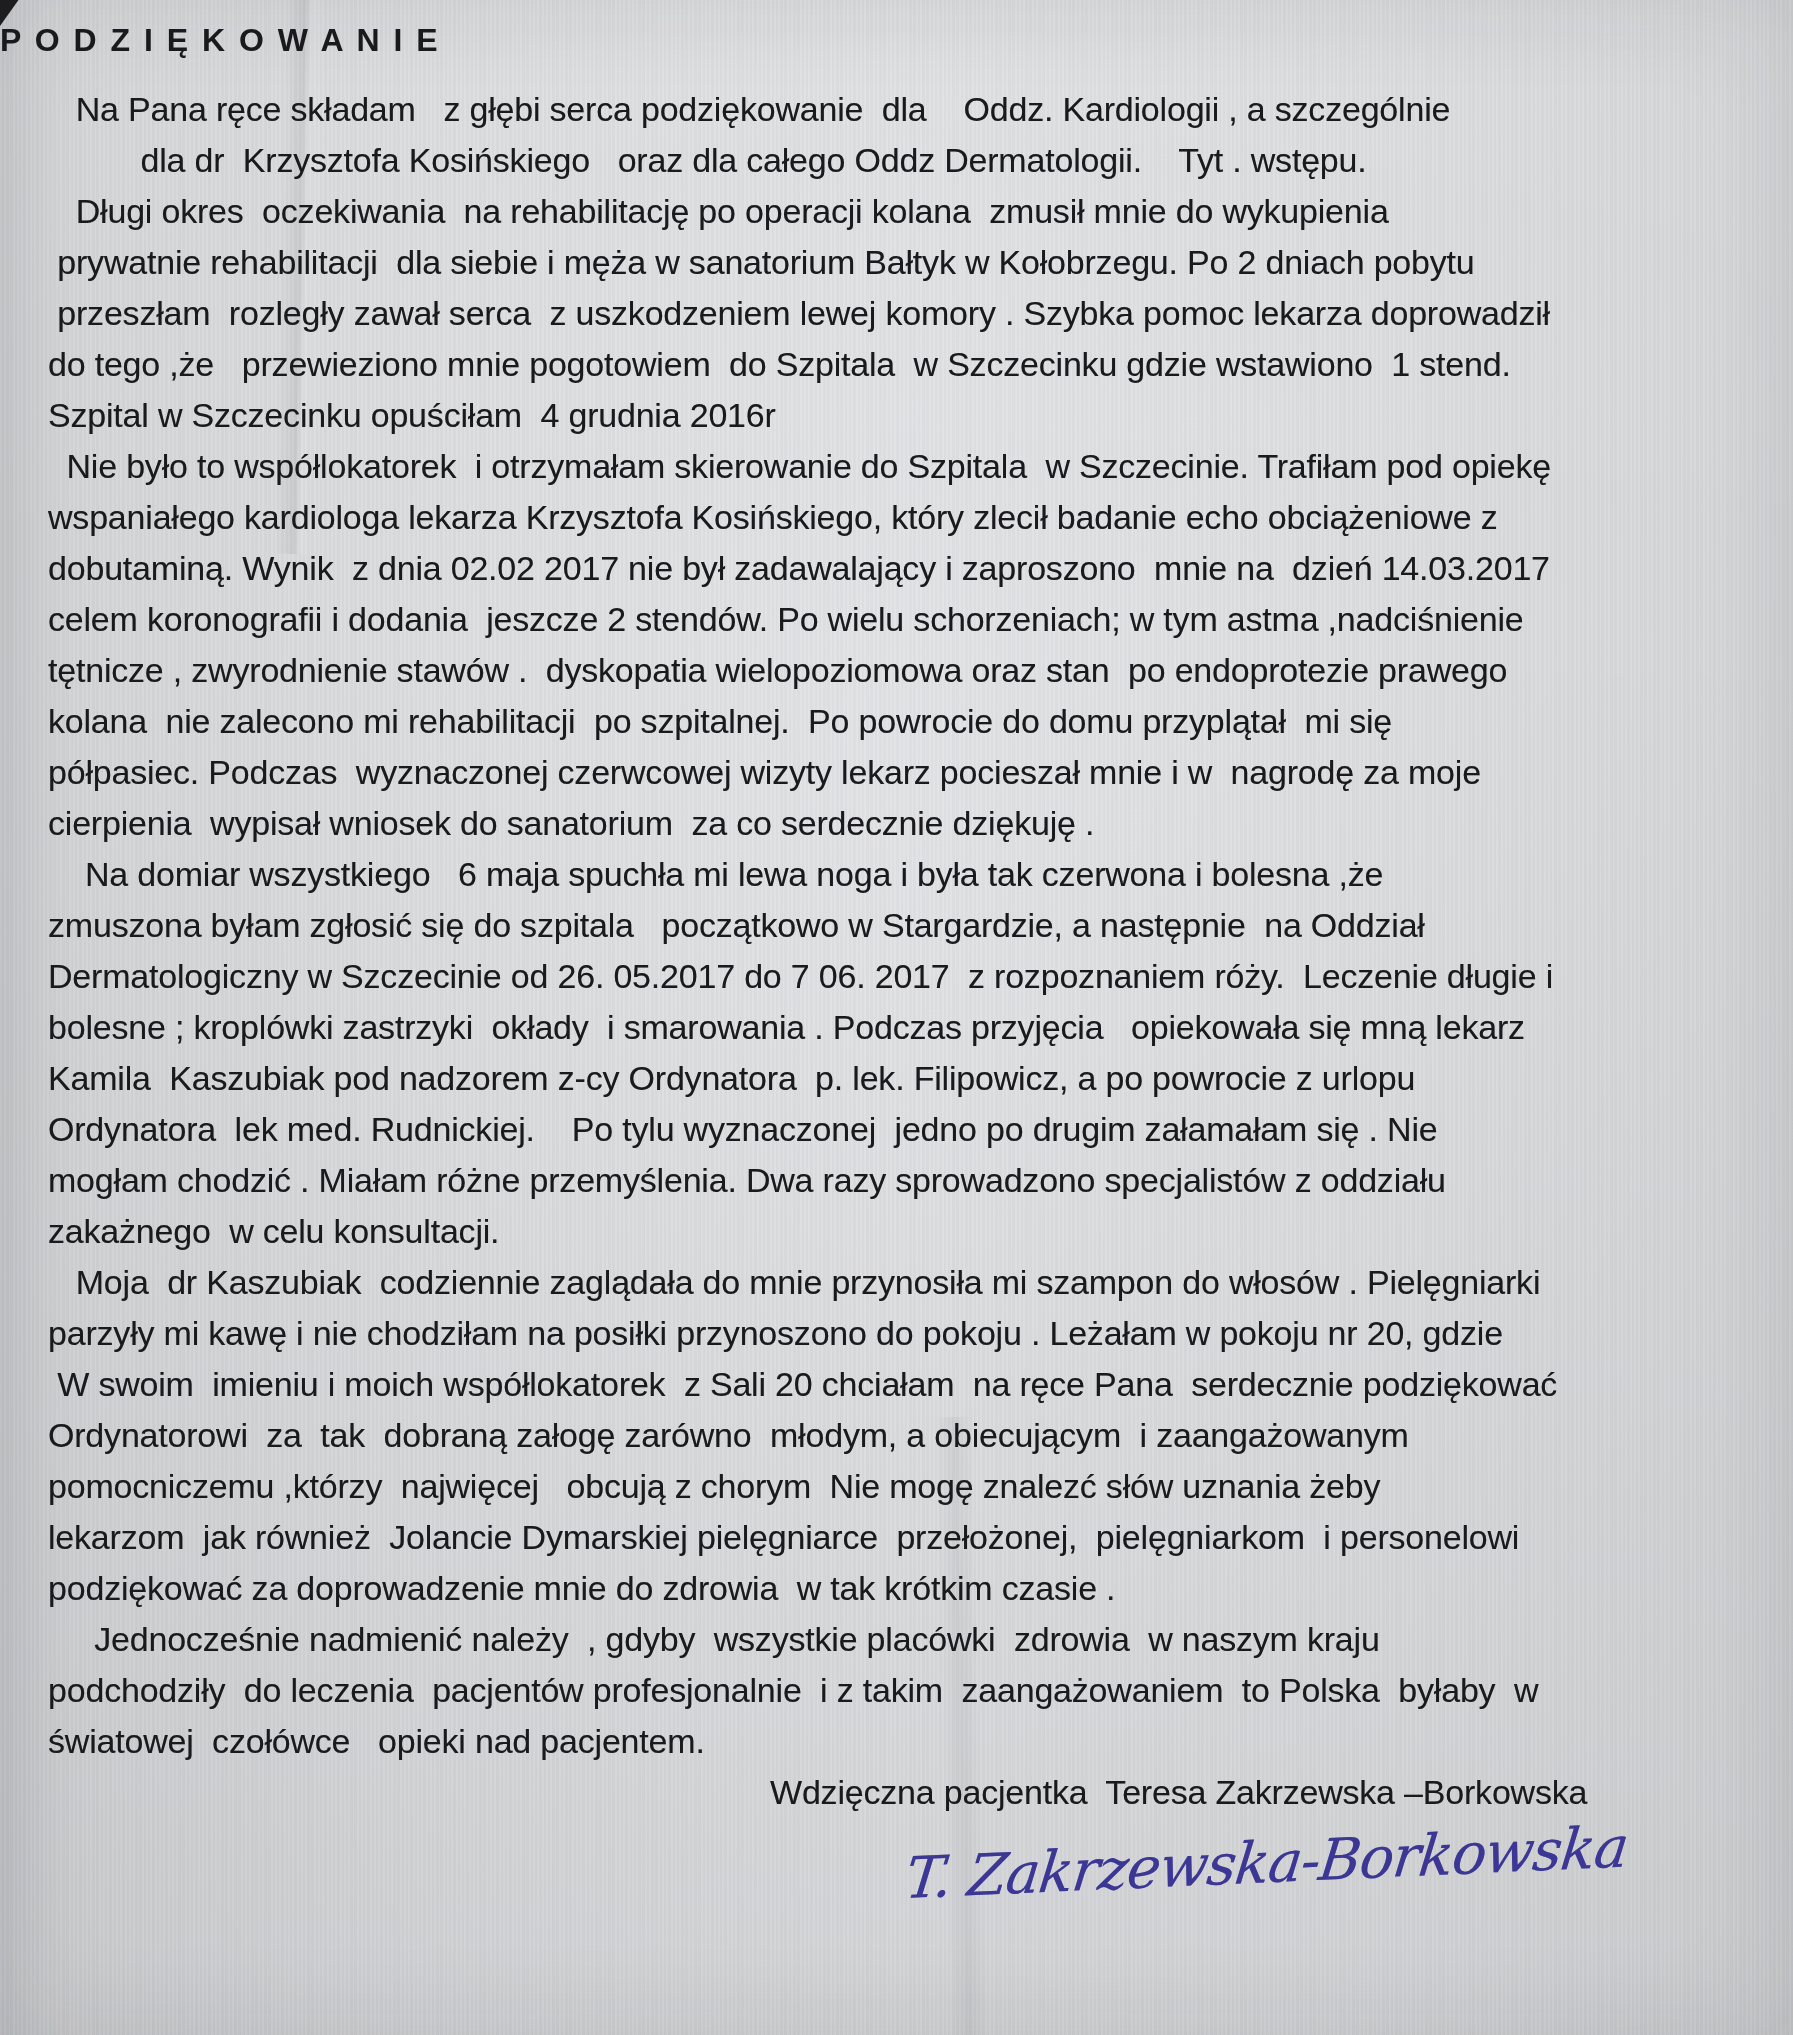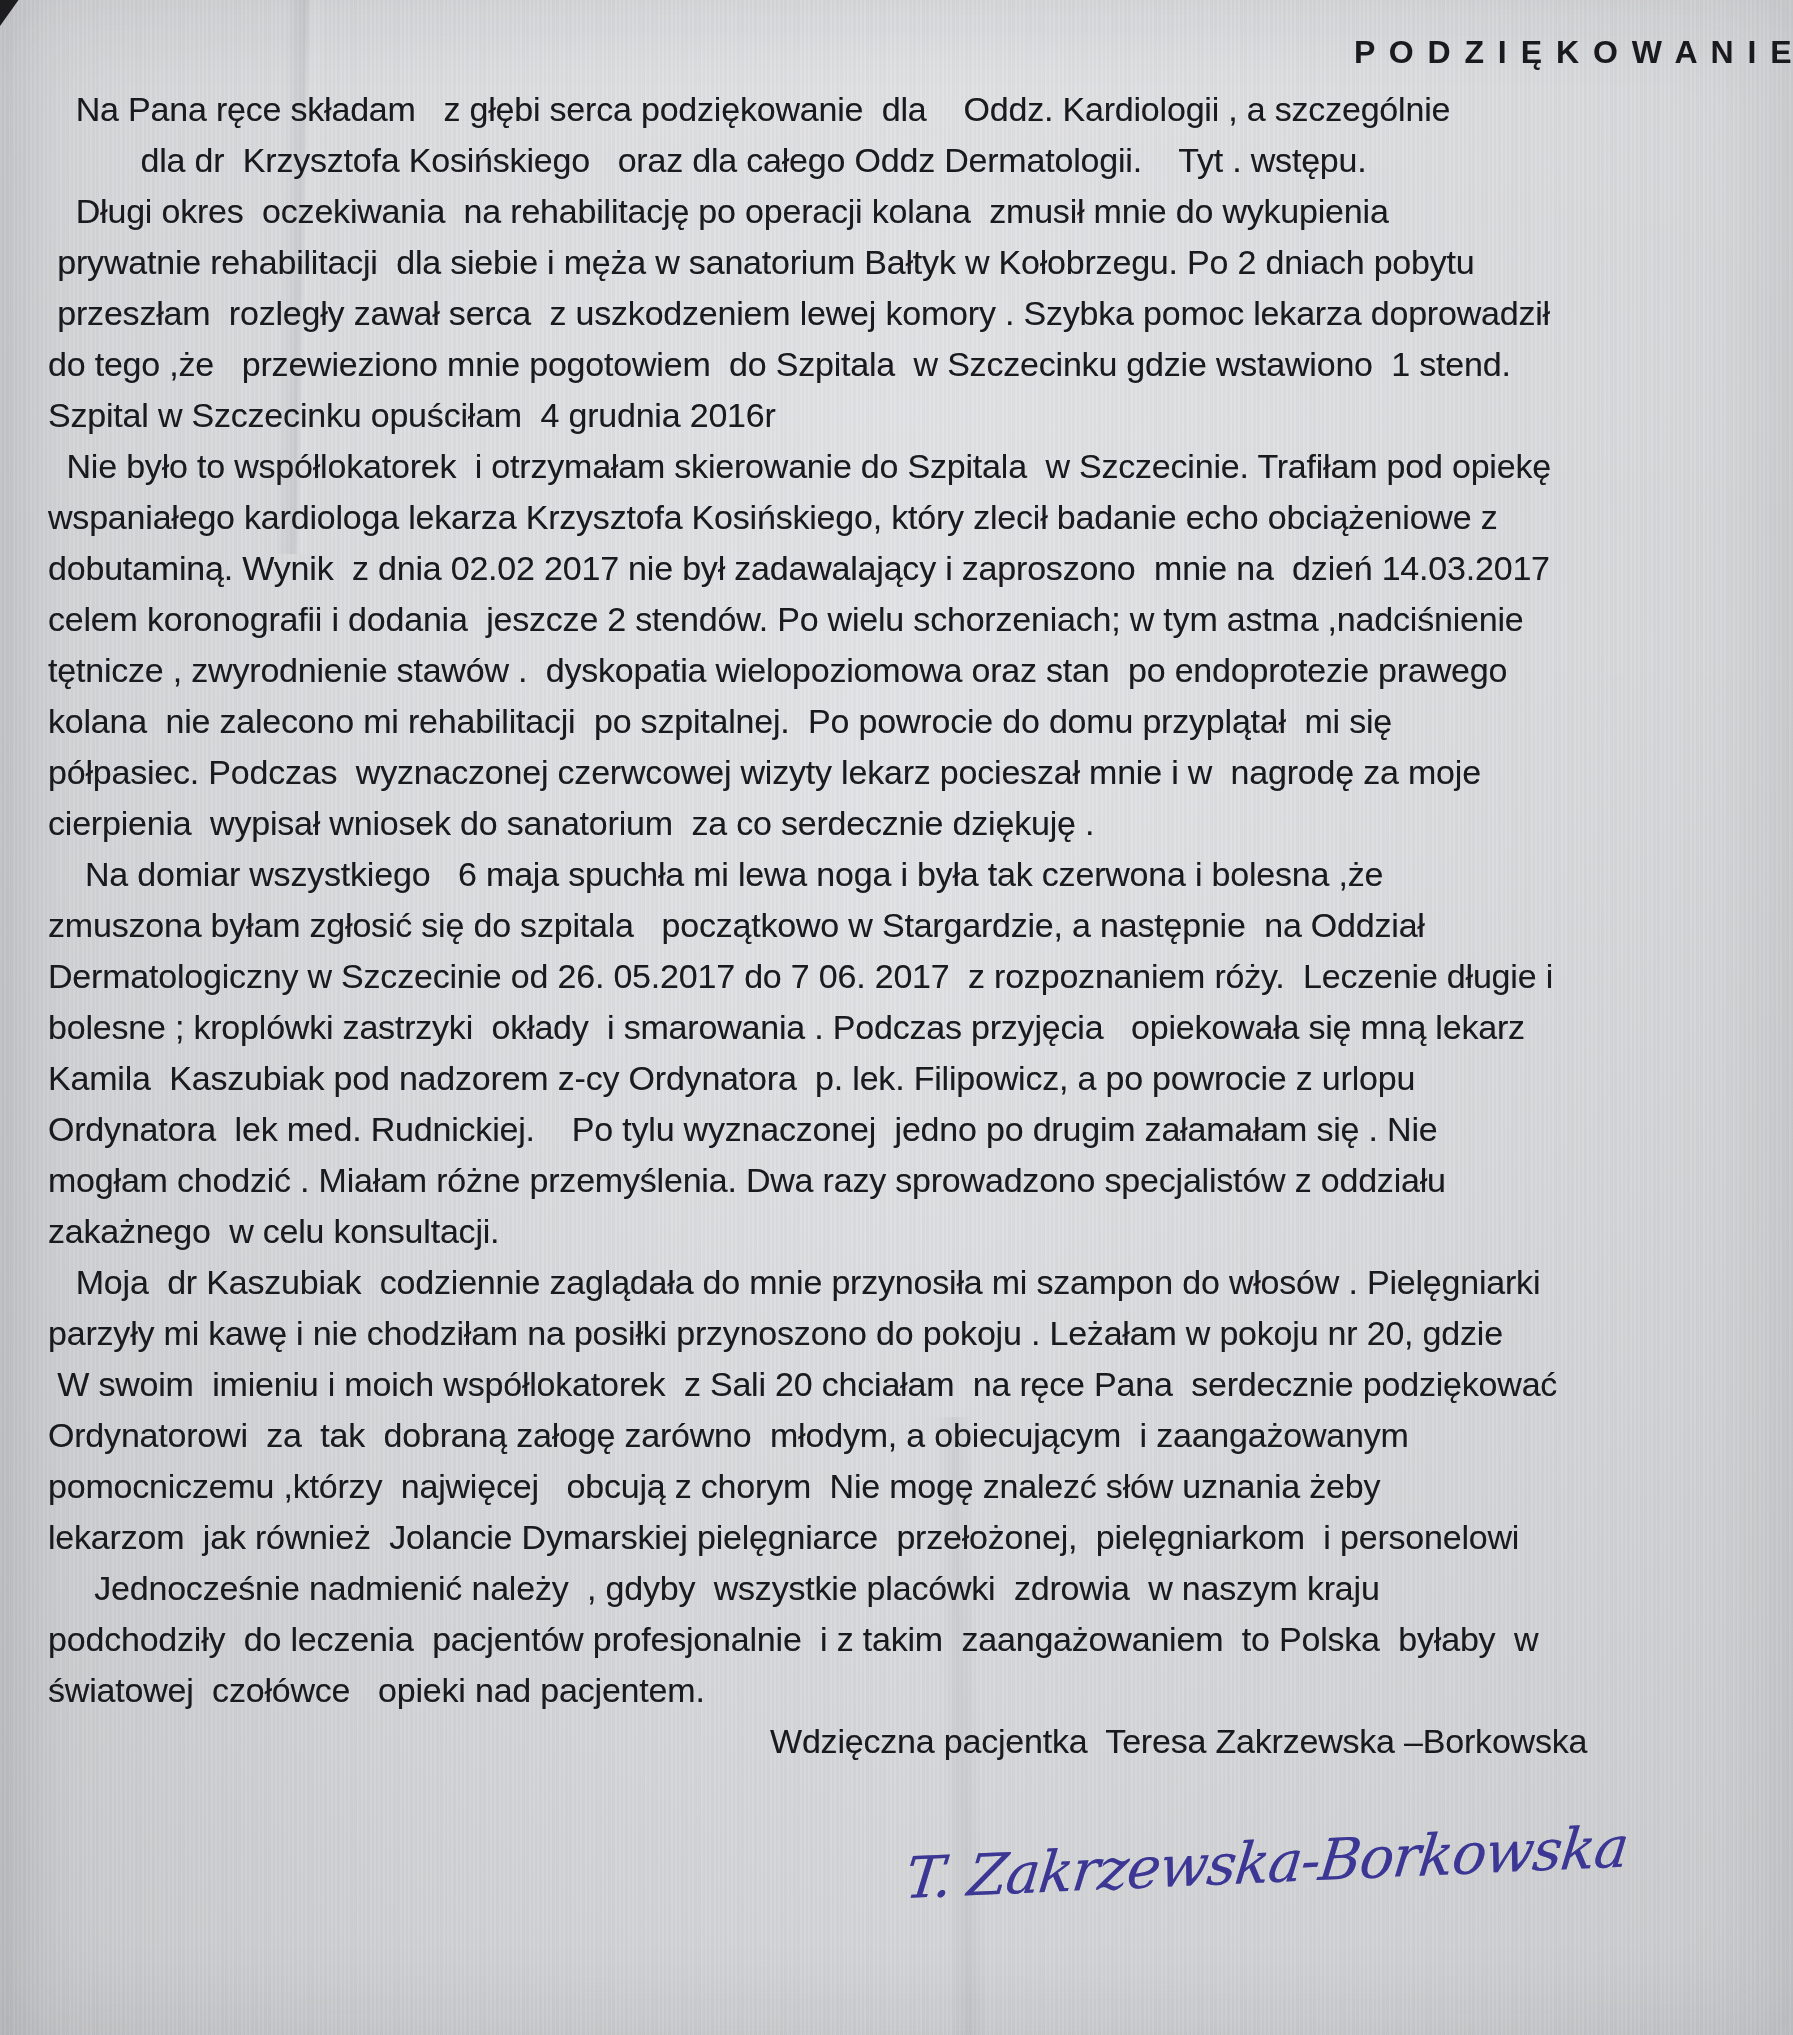--- a/index.html
+++ b/index.html
@@ -48,24 +48,24 @@
   }
   .photo-corner-tl {
     position: absolute;
     top: 0; left: 0;
     width: 18.5px; height: 26px;
     background: #1d1d20;
     clip-path: polygon(0 0, 100% 0, 0 100%);
   }
   .letter-title {
     position: absolute;
-    top: 34px;
+    top: 22px;
     left: 0;
     width: 100%;
-    text-align: right;
+    text-align: left;
     font-size: 32px;
     font-weight: 700;
     letter-spacing: 2.5px;
     white-space: pre;
     color: var(--ink, #1a1a1e);
   }
   .letter-body {
     position: absolute;
     top: 84px;
     left: 48px;
@@ -131,20 +131,21 @@
         <div class="line">Kamila  Kaszubiak pod nadzorem z-cy Ordynatora  p. lek. Filipowicz, a po powrocie z urlopu</div>
         <div class="line">Ordynatora  lek med. Rudnickiej.    Po tylu wyznaczonej  jedno po drugim załamałam się . Nie</div>
         <div class="line">mogłam chodzić . Miałam różne przemyślenia. Dwa razy sprowadzono specjalistów z oddziału</div>
         <div class="line">zakażnego  w celu konsultacji.</div>
         <div class="line">   Moja  dr Kaszubiak  codziennie zaglądała do mnie przynosiła mi szampon do włosów . Pielęgniarki</div>
         <div class="line">parzyły mi kawę i nie chodziłam na posiłki przynoszono do pokoju . Leżałam w pokoju nr 20, gdzie</div>
         <div class="line"> W swoim  imieniu i moich współlokatorek  z Sali 20 chciałam  na ręce Pana  serdecznie podziękować</div>
         <div class="line">Ordynatorowi  za  tak  dobraną załogę zarówno  młodym, a obiecującym  i zaangażowanym</div>
         <div class="line">pomocniczemu ,którzy  najwięcej   obcują z chorym  Nie mogę znalezć słów uznania żeby</div>
         <div class="line">lekarzom  jak również  Jolancie Dymarskiej pielęgniarce  przełożonej,  pielęgniarkom  i personelowi</div>
+        <div class="line">podziękować za doprowadzenie mnie do zdrowia  w tak krótkim czasie .</div>
         <div class="line">     Jednocześnie nadmienić należy  , gdyby  wszystkie placówki  zdrowia  w naszym kraju</div>
         <div class="line">podchodziły  do leczenia  pacjentów profesjonalnie  i z takim  zaangażowaniem  to Polska  byłaby  w</div>
         <div class="line">światowej  czołówce   opieki nad pacjentem.</div>
       </div>
     <div class="line closing">Wdzięczna pacjentka  Teresa Zakrzewska –Borkowska</div>
   </div>
 
   <div class="signature">T. Zakrzewska-Borkowska</div>
 </div>
 

